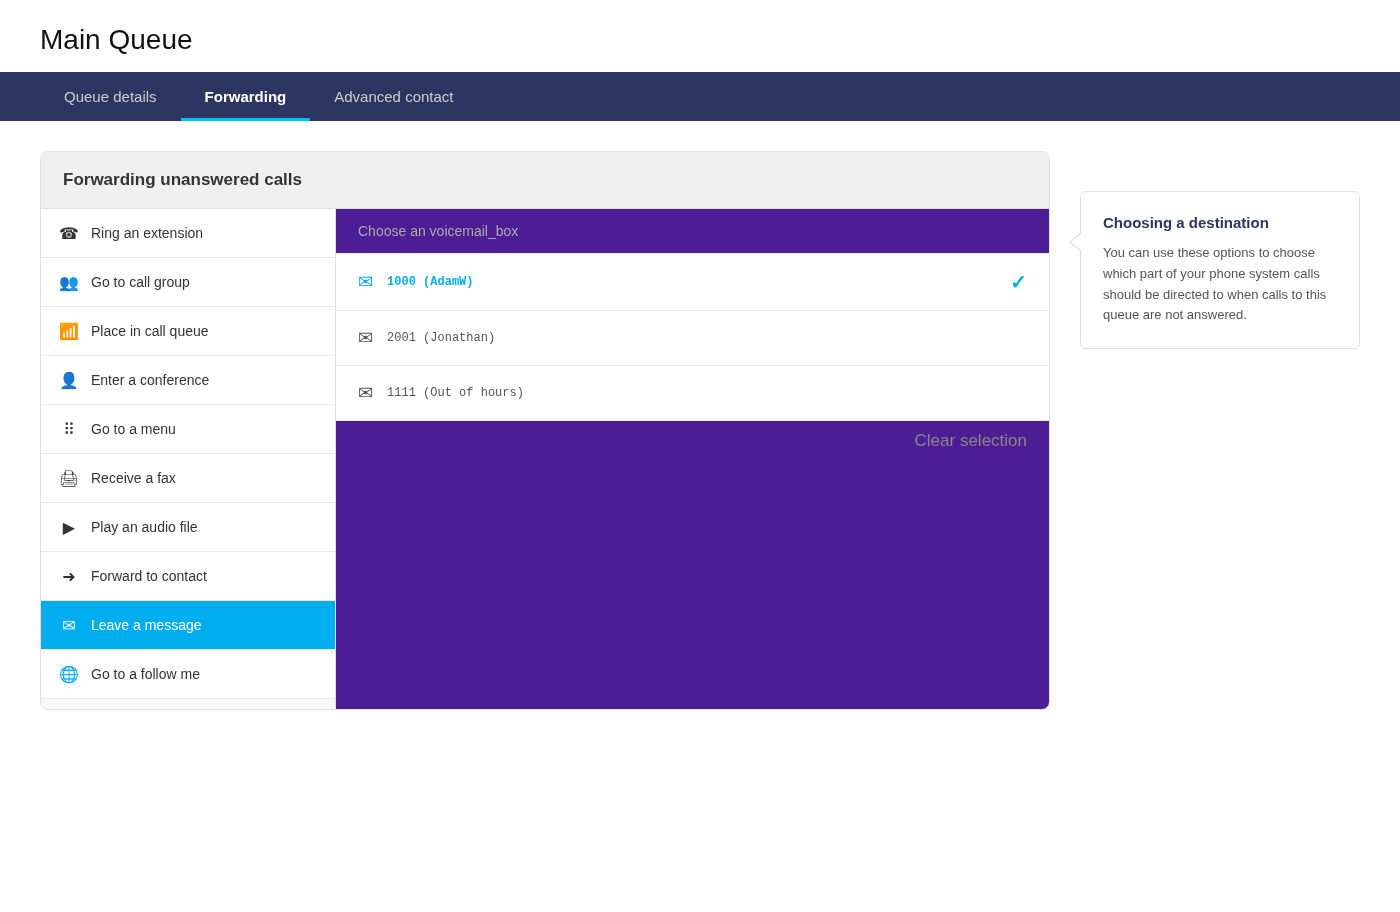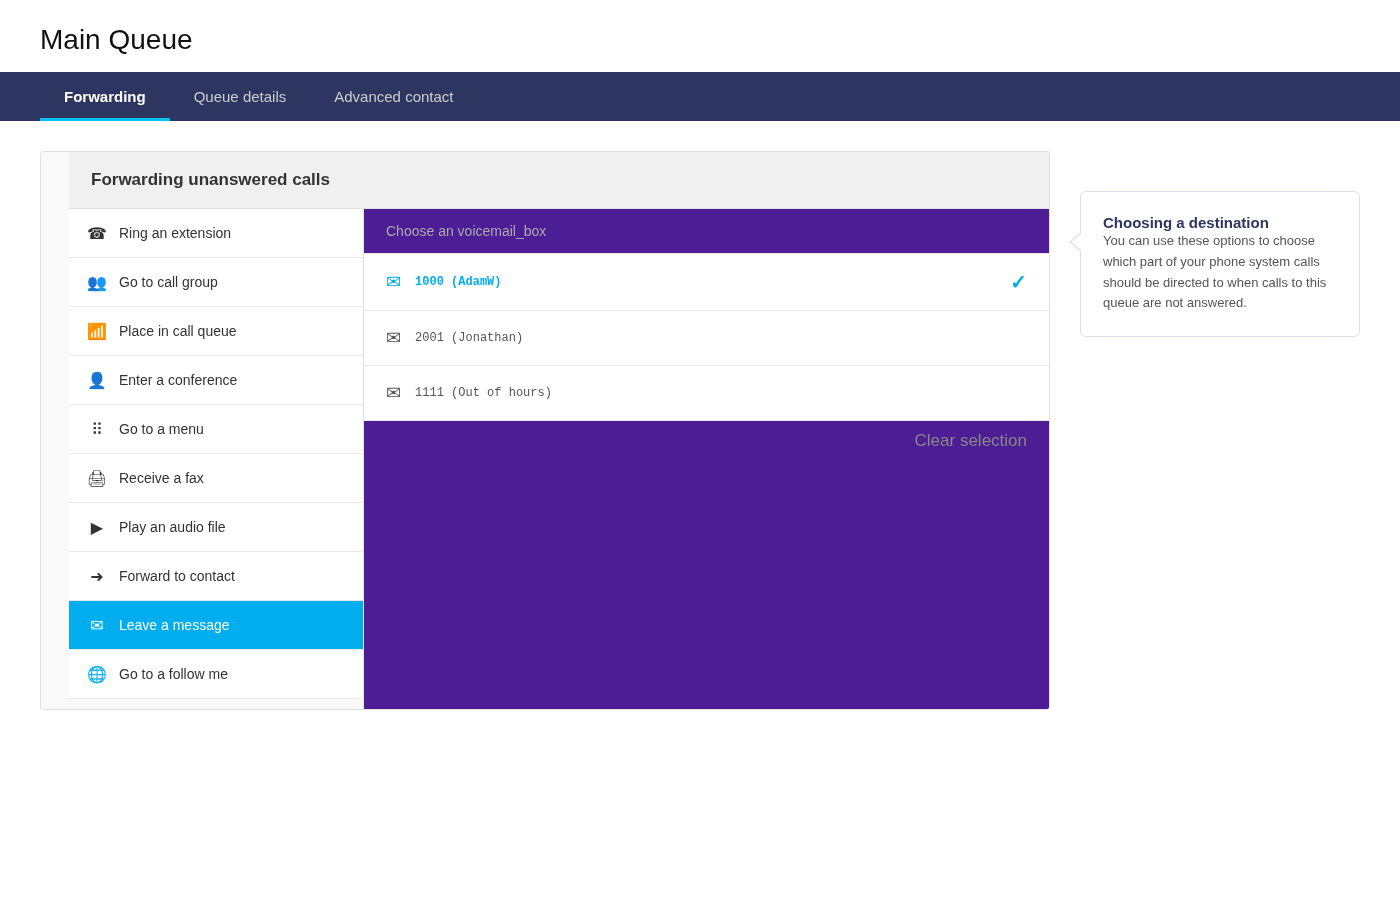--- a/index.html
+++ b/index.html
@@ -56,24 +56,23 @@
     .main-content {
       padding: 30px 40px;
       display: flex;
       gap: 30px;
     }
 
     
     .panel {
       flex: 1;
       border: 1px solid #e0e0e0;
-      border-radius: 3px;
+      border-radius: 8px;
       background: #f9f9f9;
       overflow: hidden;
-      padding-left: 28px;
     }
     .panel-header {
       padding: 18px 22px;
       background: #f0f0f0;
       border-bottom: 1px solid #e0e0e0;
     }
     .panel-header h2 {
       font-size: 17px;
       font-weight: 700;
       color: #333;
@@ -208,38 +207,38 @@
       width: 0;
       height: 0;
       border-top: 9px solid transparent;
       border-bottom: 9px solid transparent;
       border-right: 11px solid #fff;
     }
     .info-box h3 {
       font-size: 15px;
       font-weight: 700;
       color: #2d3561;
-      margin-bottom: 0;
+      margin-bottom: 12px;
     }
     .info-box p {
       font-size: 13px;
       color: #555;
       line-height: 1.6;
     }
   </style>
 </head>
 <body>
 
 <div class="page-header">
   <span class="queue-name">Main Queue</span>
 </div>
 
 <nav class="nav-bar">
+  <a class="nav-item">Queue details</a>
   <a class="nav-item active">Forwarding</a>
-  <a class="nav-item">Queue details</a>
   <a class="nav-item">Advanced contact</a>
 </nav>
 
 <div class="main-content">
 
   <div class="panel">
     <div class="panel-header">
       <h2>Forwarding unanswered calls</h2>
     </div>
     <div class="panel-body">

